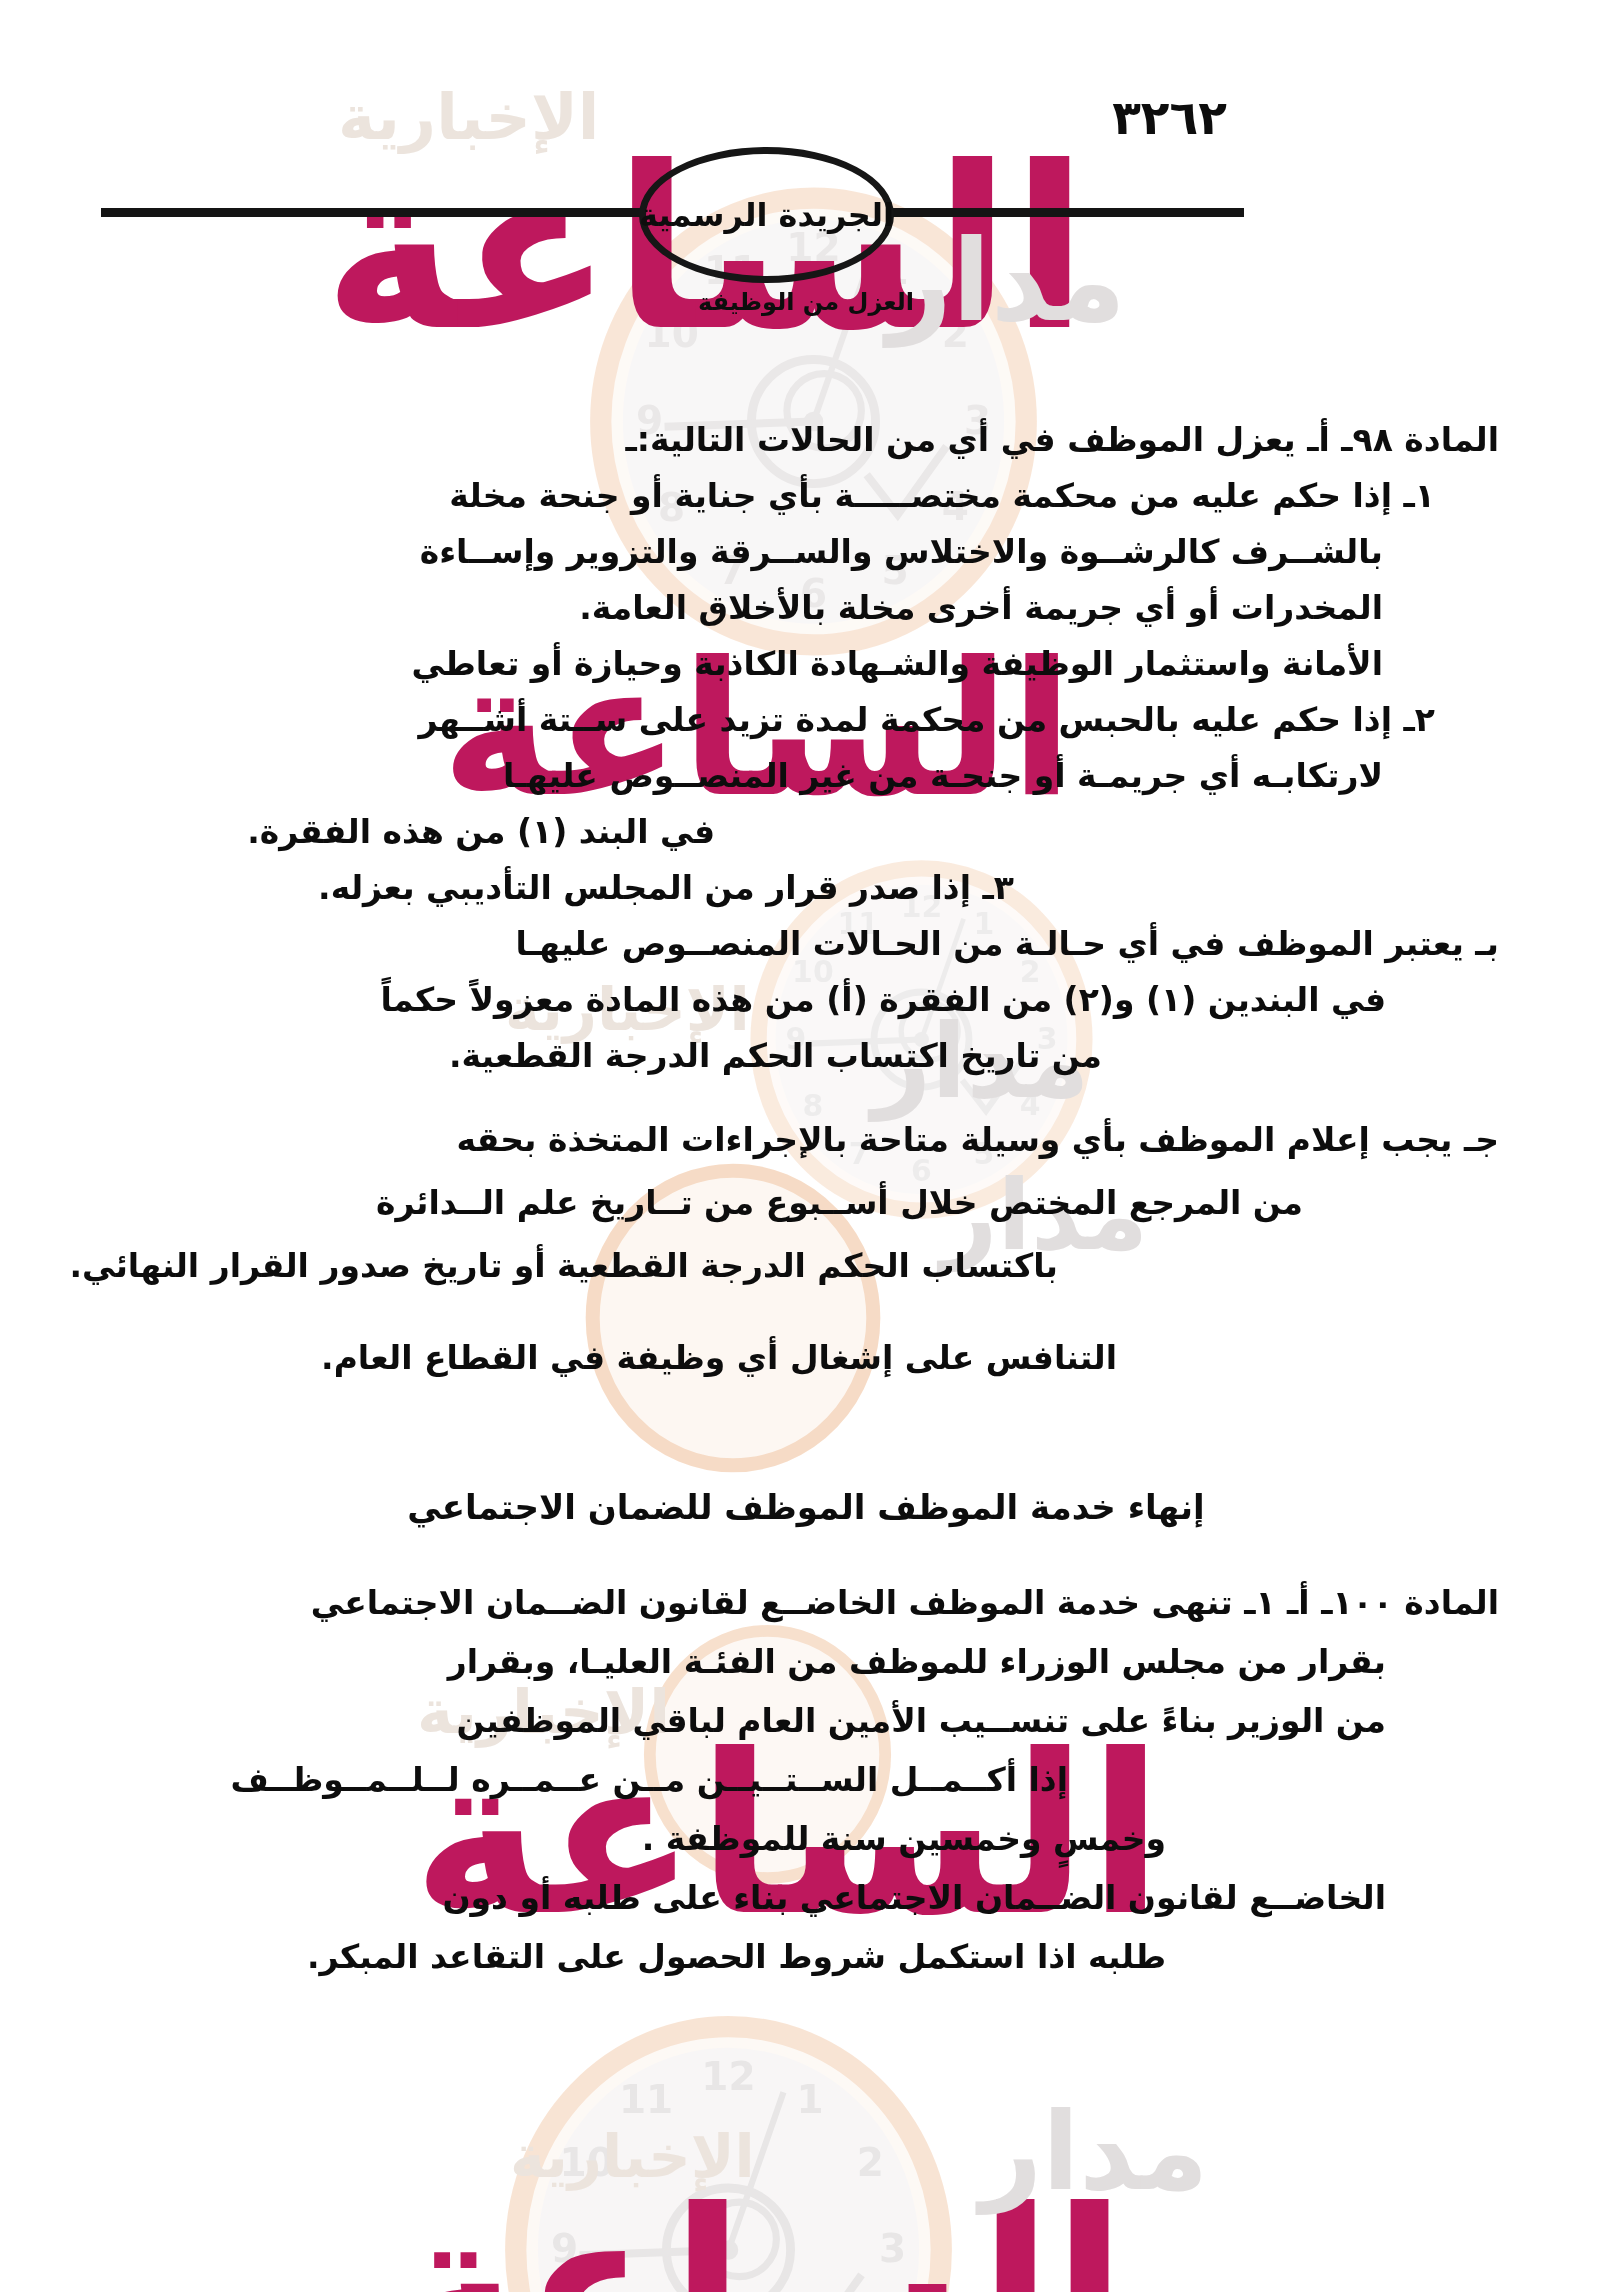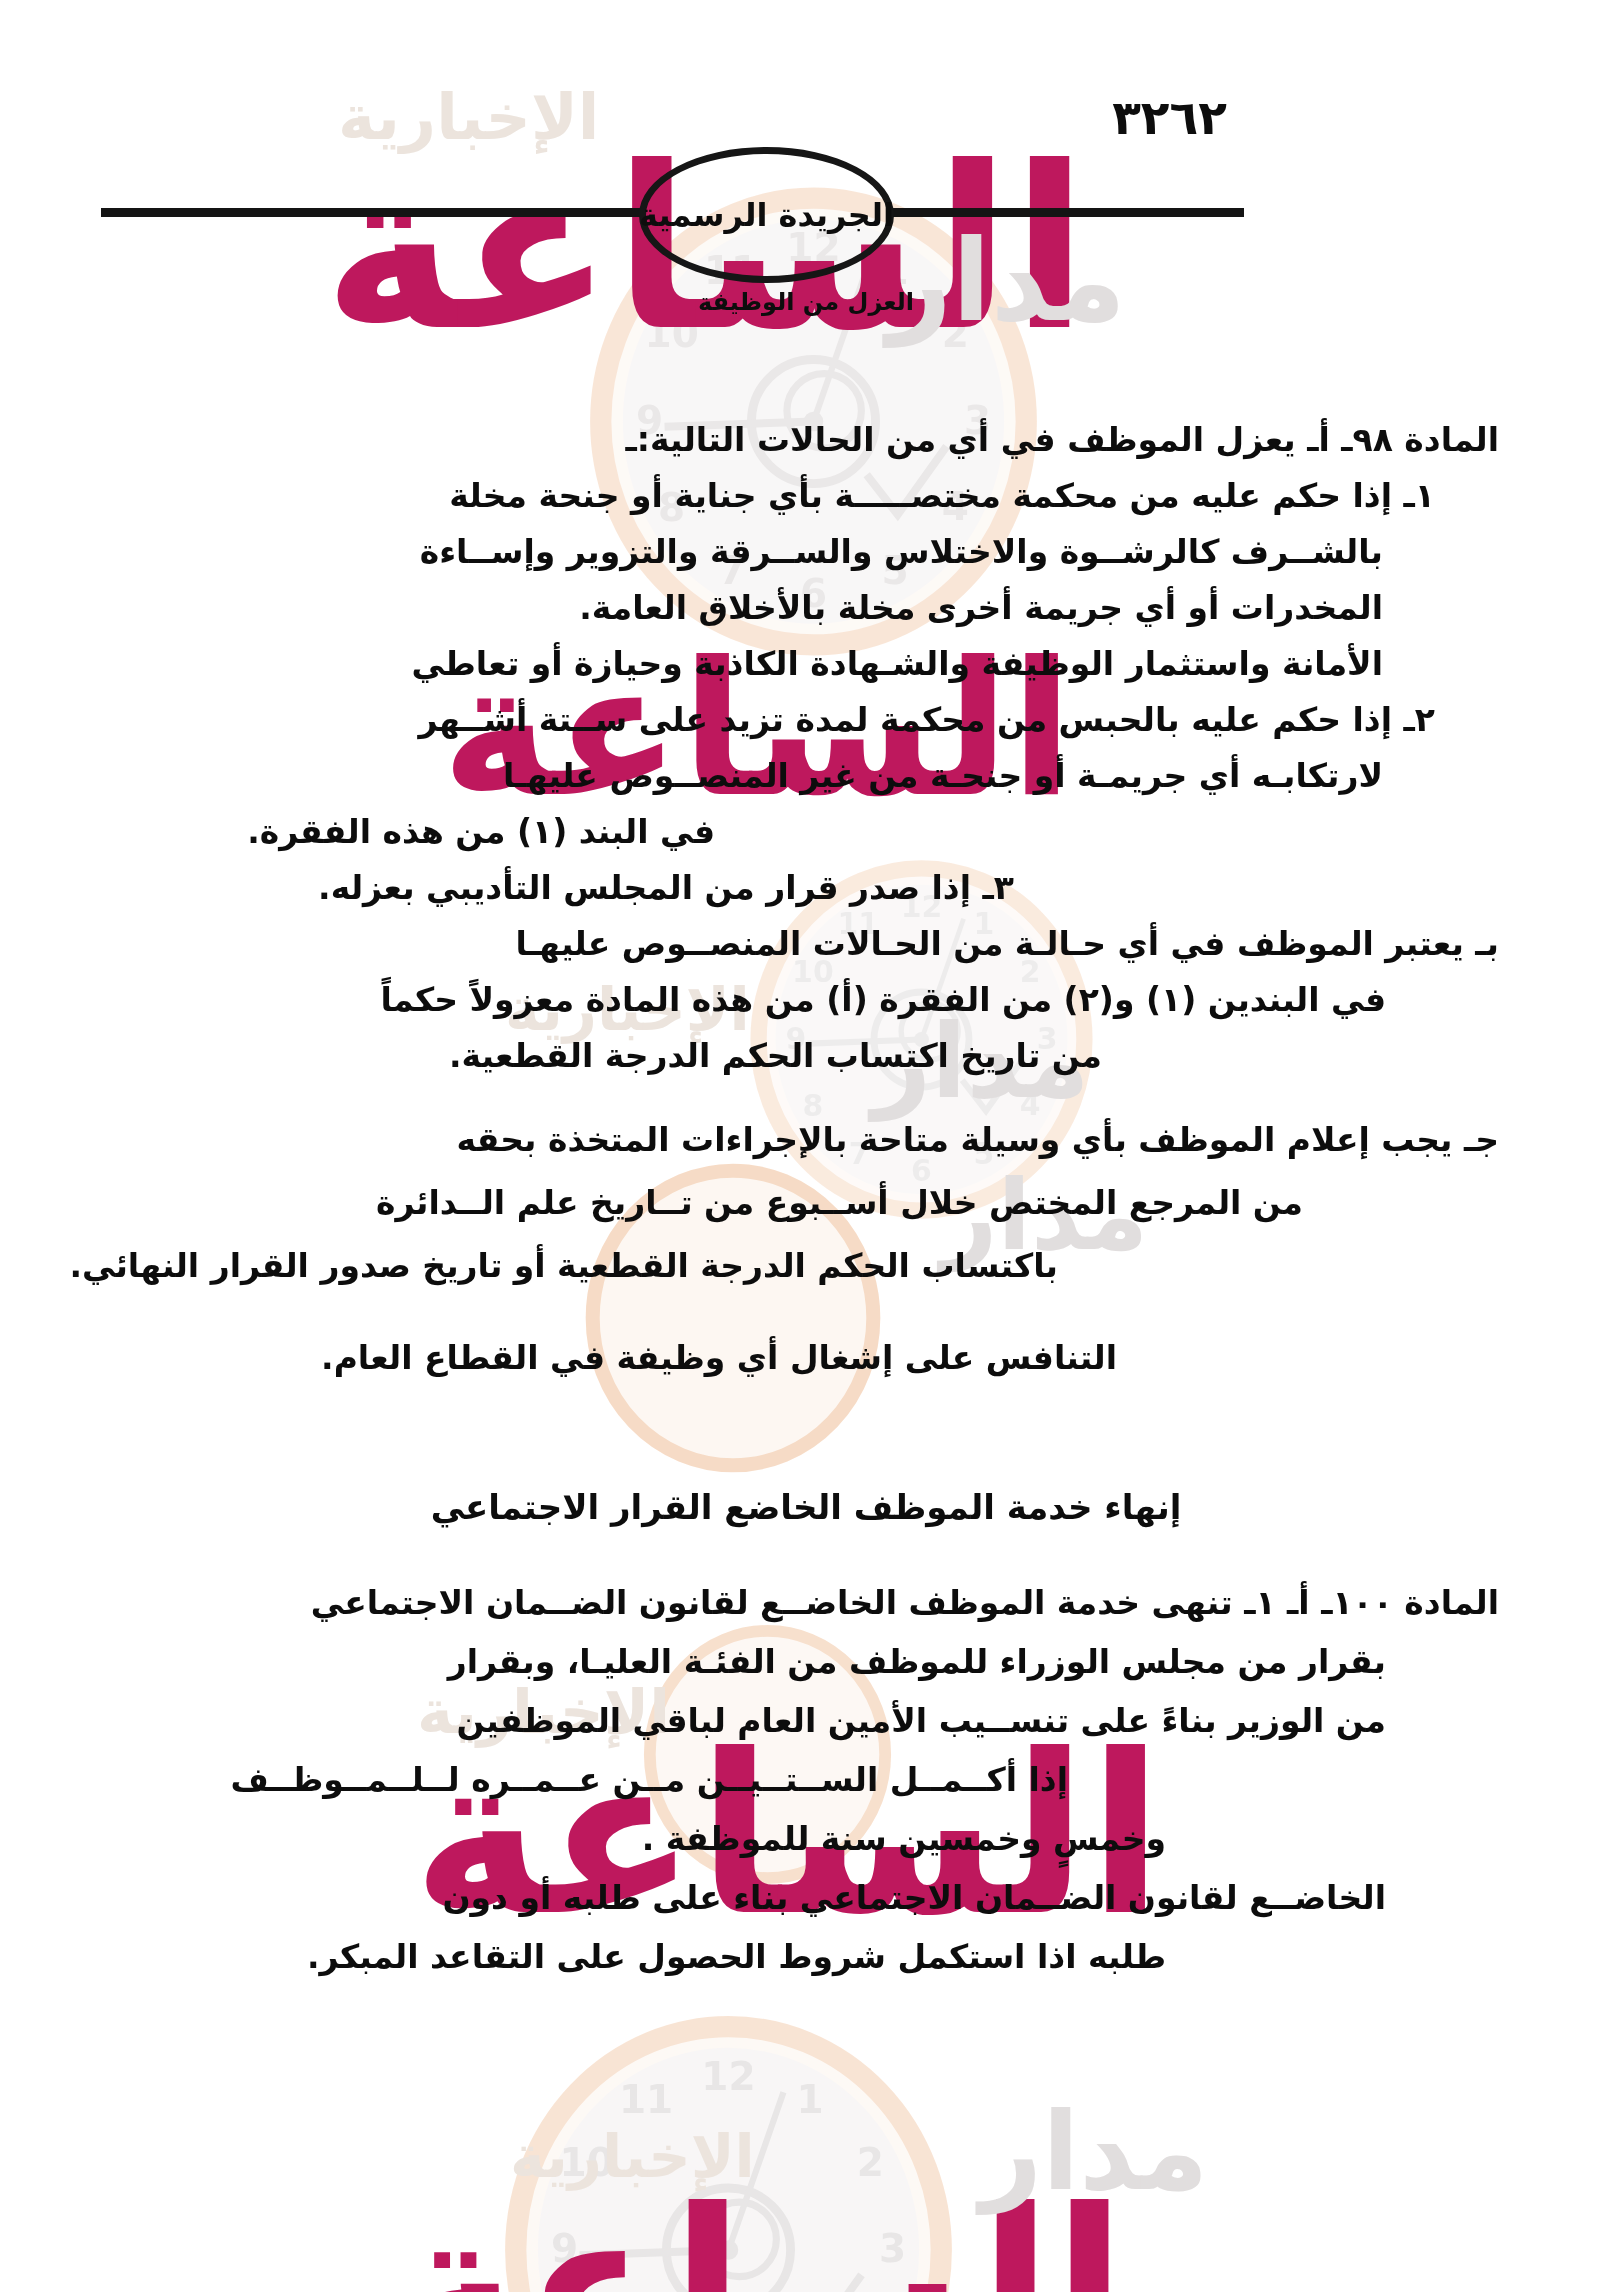--- a/index.html
+++ b/index.html
@@ -162,21 +162,21 @@
     <div class="ln i405">من تاريخ اكتساب الحكم الدرجة القطعية.</div>
     <div class="ln i0 lh64 mt24">جـ يجب إعلام الموظف بأي وسيلة متاحة بالإجراءات المتخذة بحقه</div>
     <div class="ln i200 lh64">من المرجع المختص خلال أســبوع من تــاريخ علم الــدائرة</div>
     <div class="ln i450 lh64">باكتساب الحكم الدرجة القطعية أو تاريخ صدور القرار النهائي.</div>
   </div>
 
   <div id="art99" class="blk lh60">
     <div class="ln i390">التنافس على إشغال أي وظيفة في القطاع العام.</div>
   </div>
 
-  <div id="sec-heading" class="blk">إنهاء خدمة الموظف الخاضع القرار الاجتماعي</div>
+  <div id="sec-heading" class="blk">إنهاء خدمة الموظف الموظف للضمان الاجتماعي</div>
 
   <div id="art100" class="blk lh60">
     <div class="ln i0">المادة ١٠٠ـ أـ ١ـ تنهى خدمة الموظف الخاضــع لقانون الضــمان الاجتماعي</div>
     <div class="ln i115">بقرار من مجلس الوزراء للموظف من الفئـة العليـا، وبقرار</div>
     <div class="ln i115">من الوزير بناءً على تنســيب الأمين العام لباقي الموظفين</div>
     <div class="ln i440">إذا أكــمــل الســتــيــن مــن عــمــره لــلــمــوظــف</div>
     <div class="ln i340">وخمسٍ وخمسين سنة للموظفة .</div>
     <div class="ln i115">الخاضــع لقانون الضــمان الاجتماعي بناء على طلبه أو دون</div>
     <div class="ln i340">طلبه اذا استكمل شروط الحصول على التقاعد المبكر.</div>
   </div>

